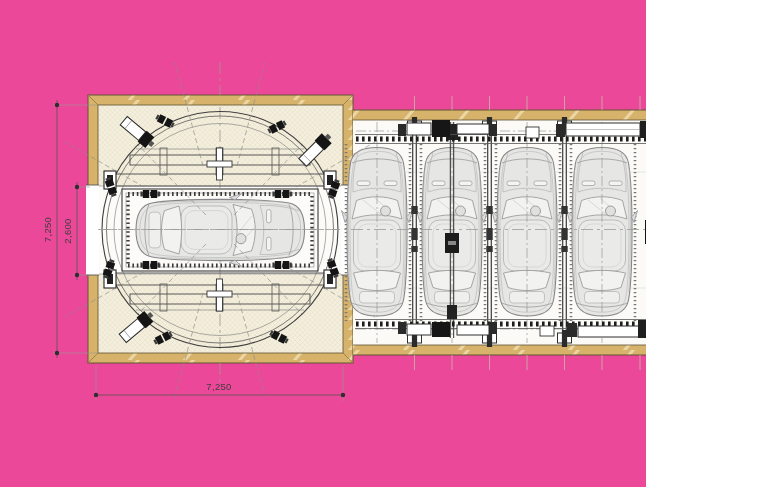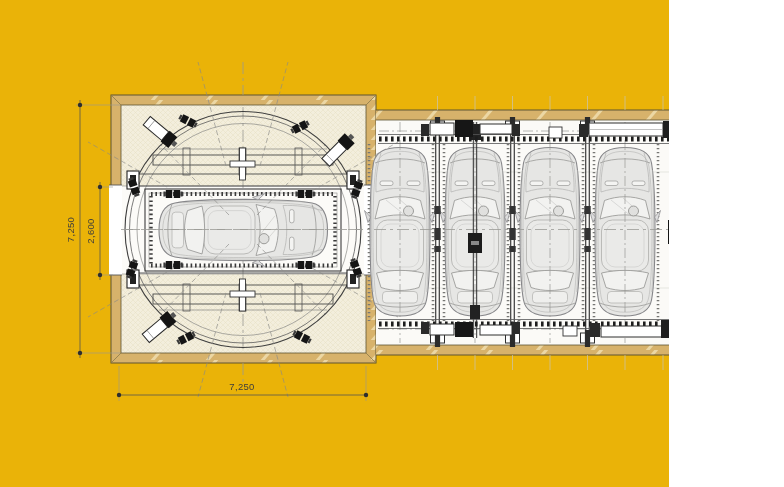--- a/index.html
+++ b/index.html
@@ -1,17 +1,17 @@
 <!DOCTYPE html>
 <html><head>
 <meta charset="utf-8">
 <style>
   html,body{margin:0;padding:0;background:#ffffff;}
-  #stage{position:relative;width:646px;height:487px;background:#eab308;overflow:hidden;
-         font-family:"Liberation Sans",sans-serif;padding-left:23px;}
+  #stage{position:relative;width:646px;height:487px;background:#ec4899;overflow:hidden;
+         font-family:"Liberation Sans",sans-serif;}
   svg{display:block}
   text{font-family:"Liberation Sans",sans-serif;fill:#3d3d3d;font-size:9.5px;letter-spacing:.3px;}
   text.sm{font-size:9px;}
 </style>
 </head>
 <body>
 
 <div id="stage">
 <svg width="784" height="487" viewBox="0 0 784 487">
 <defs>

